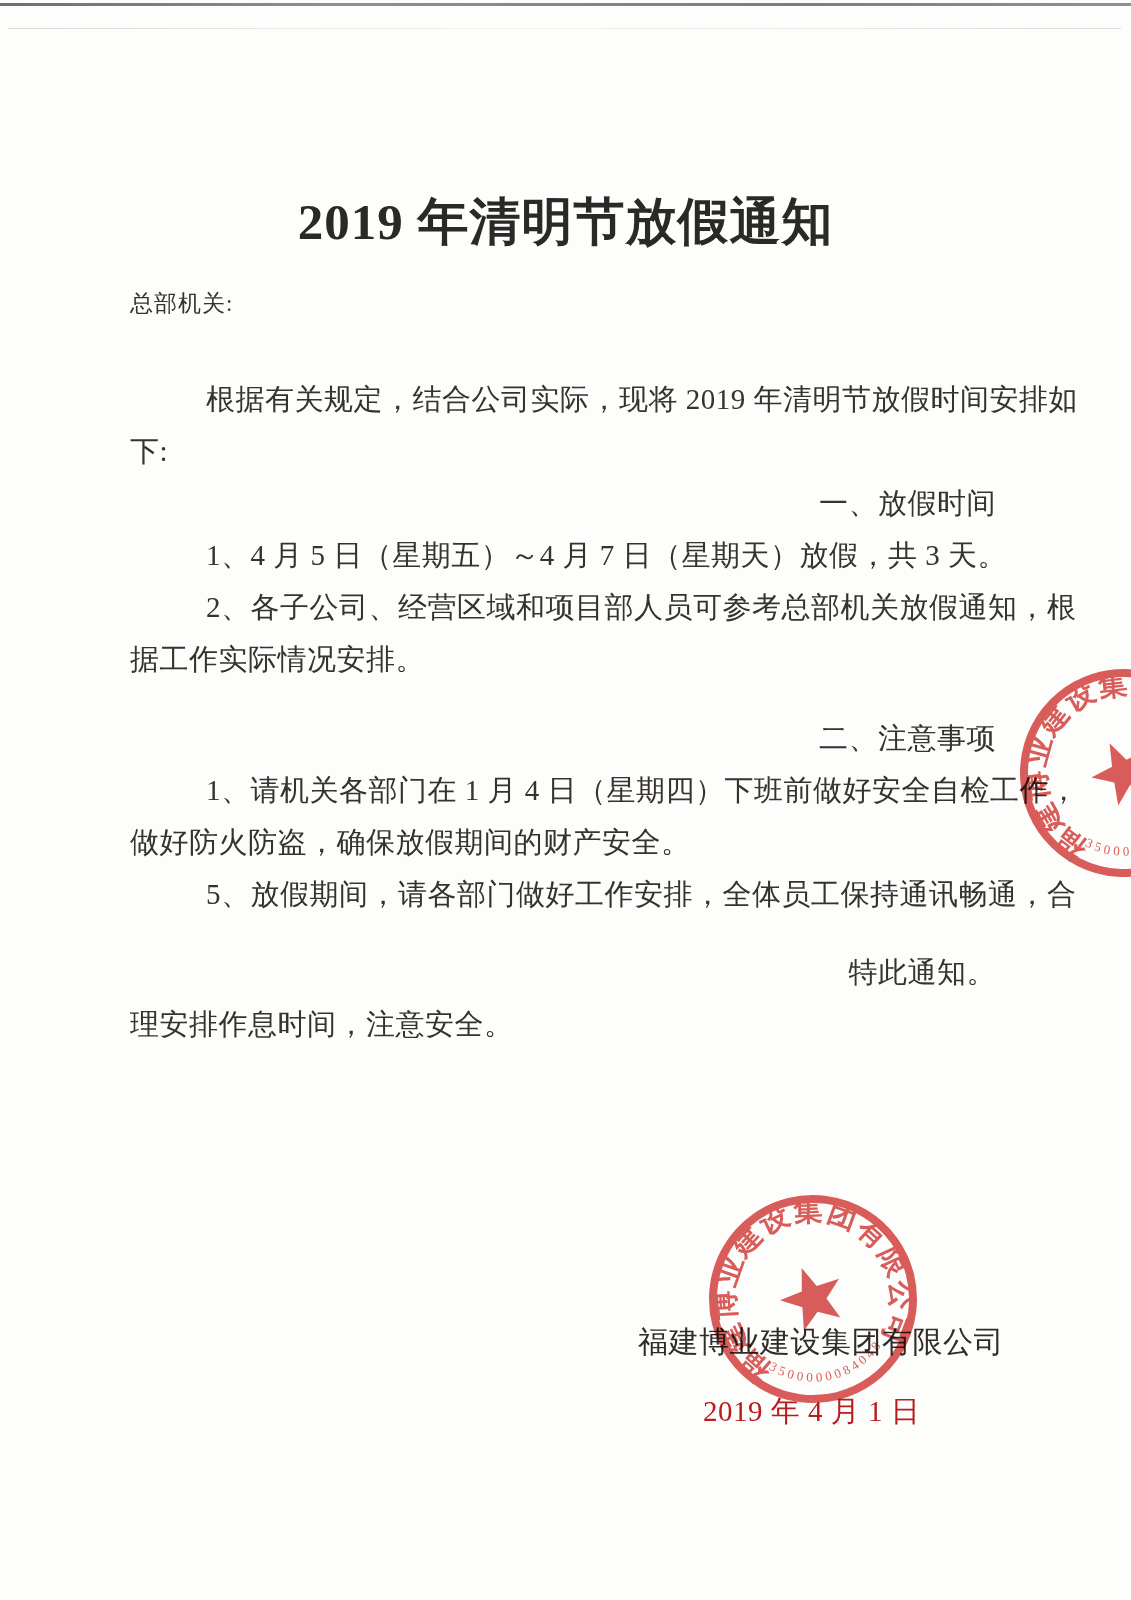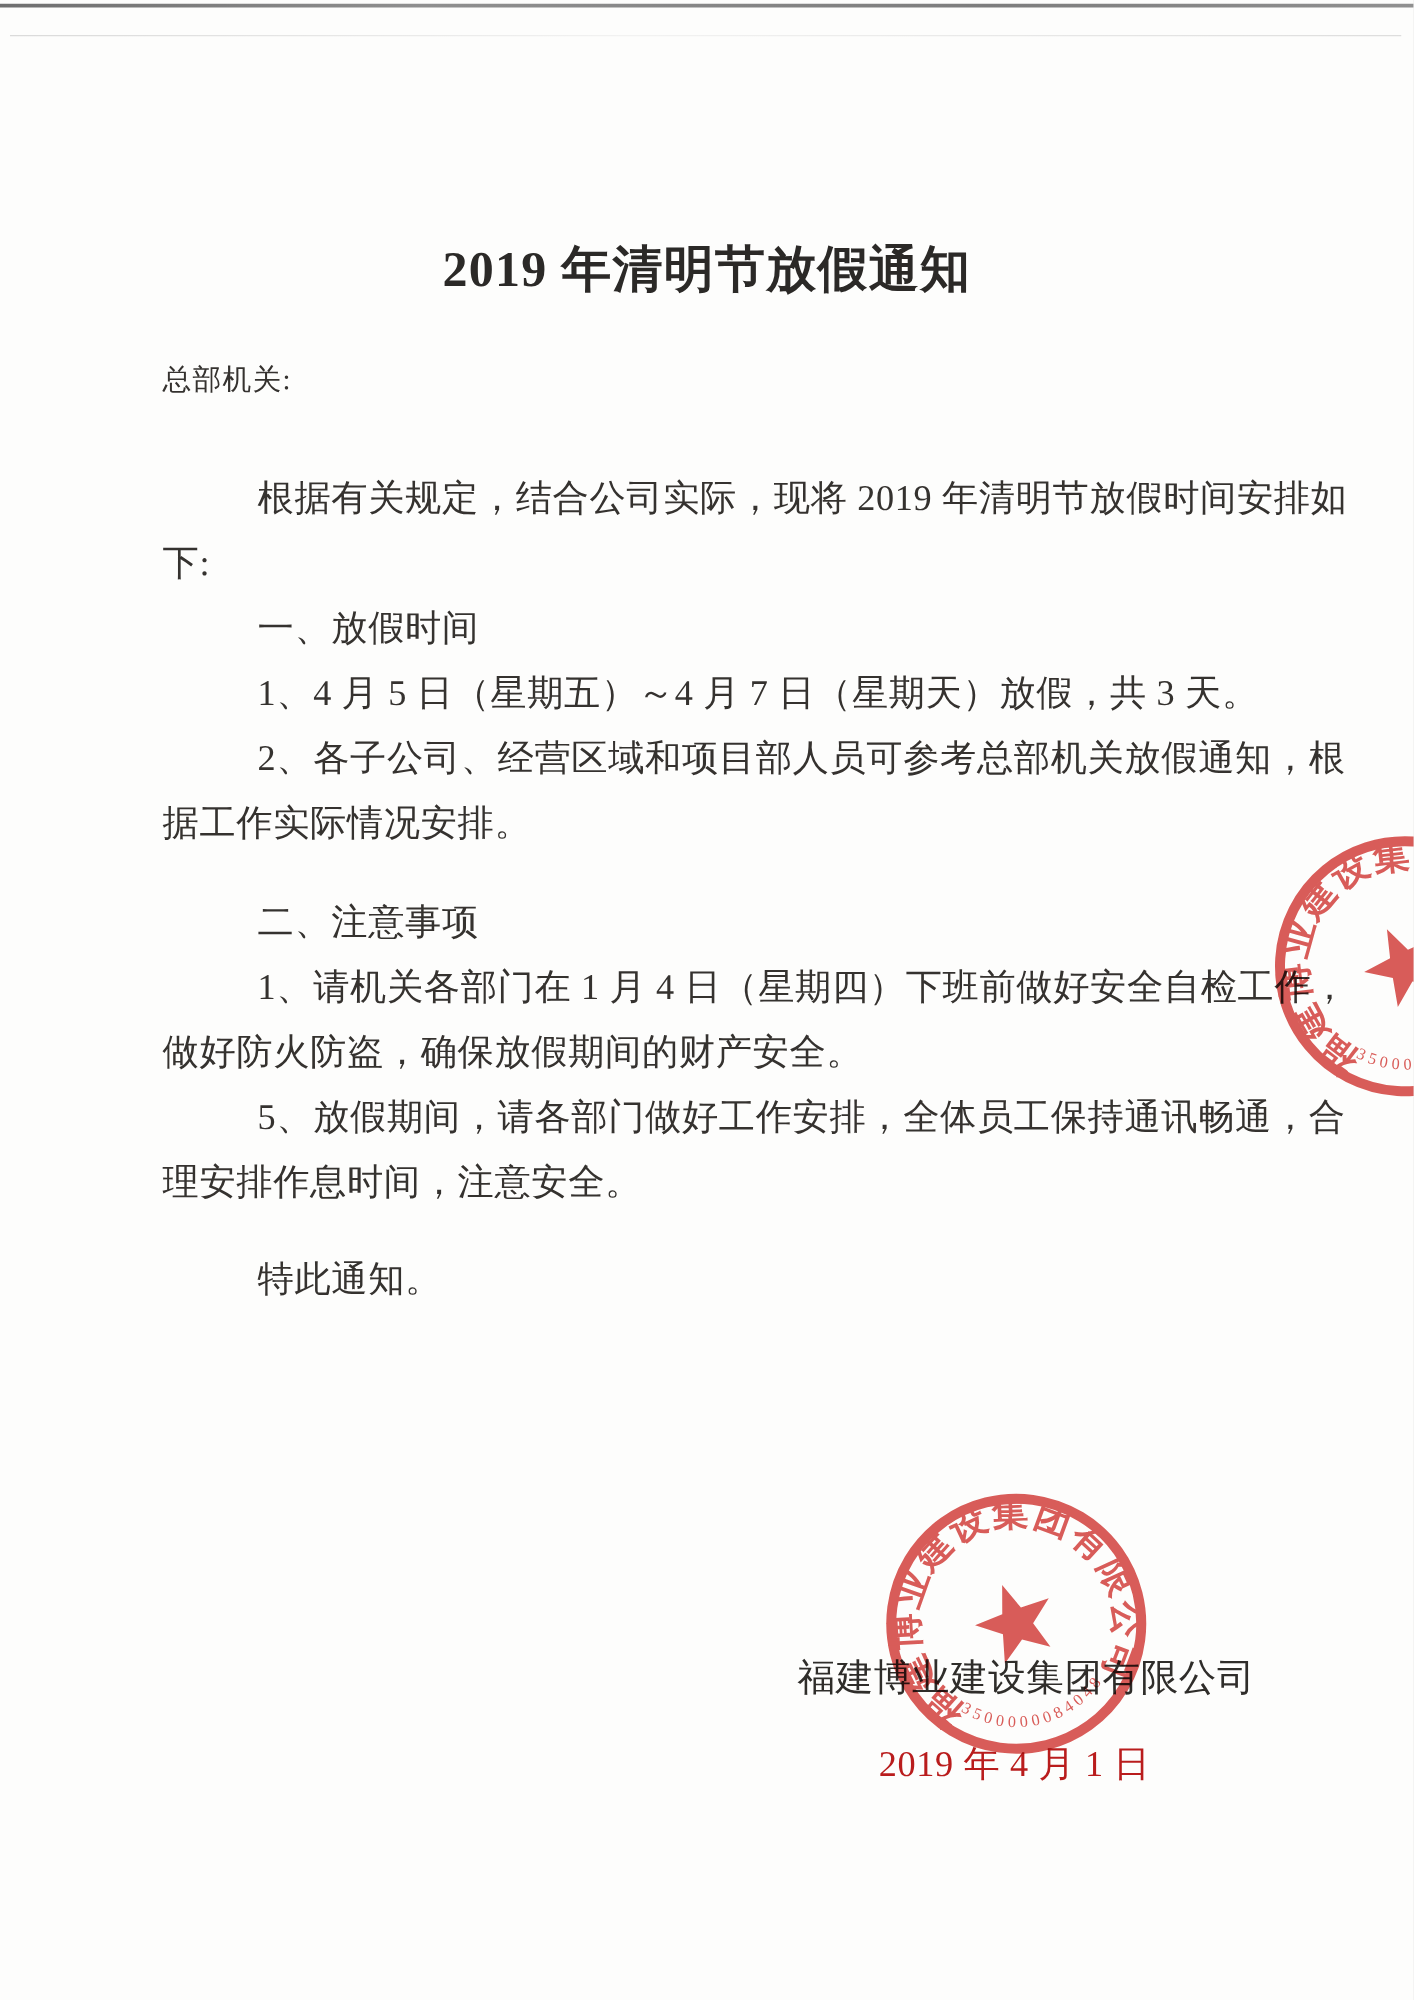--- a/index.html
+++ b/index.html
@@ -29,21 +29,21 @@
     height: 1px;
     background: linear-gradient(90deg, rgba(190,190,190,.55), rgba(210,210,210,.25) 45%, rgba(190,190,190,.5));
   }
   .title {
     position: absolute;
     top: 188px;
     left: 0;
     width: 100%;
     margin: 0;
     text-align: center;
-    font-size: 40px;
+    font-size: 51px;
     font-weight: bold;
     letter-spacing: 1px;
     color: #2b2927;
   }
   .salutation {
     position: absolute;
     top: 288px;
     left: 130px;
     font-size: 23px;
     letter-spacing: 1px;
@@ -54,21 +54,21 @@
     left: 130px;
     width: 866px;
     font-size: 29px;
   }
   .line {
     line-height: 52px;
     height: 52px;
     white-space: nowrap;
     letter-spacing: 0.5px;
   }
-  .indent { padding-left: 76px; }
+  .indent { padding-left: 76px; text-align: right; }
   .gap-section { margin-top: 27px; }
   .gap-close   { margin-top: 26px; }
   .gap-attach  { margin-top: 92px; }
   .sign-company {
     position: absolute;
     top: 1322px;
     left: 638px;
     font-size: 30px;
     letter-spacing: 0.5px;
     color: #2f2d2a;
@@ -114,22 +114,22 @@
     <div class="line indent">根据有关规定，结合公司实际，现将 2019 年清明节放假时间安排如</div>
     <div class="line">下:</div>
     <div class="line indent">一、放假时间</div>
     <div class="line indent">1、4 月 5 日（星期五）～4 月 7 日（星期天）放假，共 3 天。</div>
     <div class="line indent">2、各子公司、经营区域和项目部人员可参考总部机关放假通知，根</div>
     <div class="line">据工作实际情况安排。</div>
     <div class="line indent gap-section">二、注意事项</div>
     <div class="line indent">1、请机关各部门在 1 月 4 日（星期四）下班前做好安全自检工作，</div>
     <div class="line">做好防火防盗，确保放假期间的财产安全。</div>
     <div class="line indent">5、放假期间，请各部门做好工作安排，全体员工保持通讯畅通，合</div>
+    <div class="line indent gap-close">特此通知。</div>
     <div class="line">理安排作息时间，注意安全。</div>
-    <div class="line indent gap-close">特此通知。</div>
   </div>
 
   <div class="sign-company">福建博业建设集团有限公司</div>
   <div class="sign-date">2019 年 4 月 1 日</div>
 
   <svg class="stamp stamp-upper" viewBox="-120 -120 240 240" xmlns="http://www.w3.org/2000/svg">
     <g transform="rotate(-18)">
       <circle r="100" fill="none" stroke-width="8" stroke="#d8514d"></circle>
       <path id="sealArcUpper" d="M -55 57 A 79 79 0 1 1 55 57" fill="none"></path>
       <path id="sealSerialUpper" d="M -60 57 A 83 83 0 0 0 60 57" fill="none"></path>

